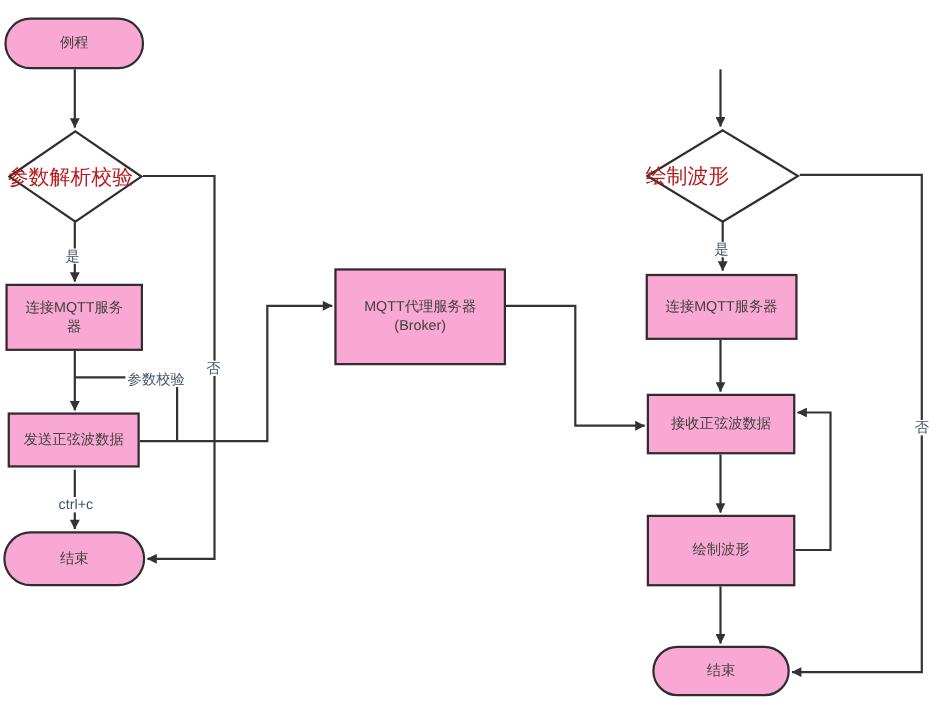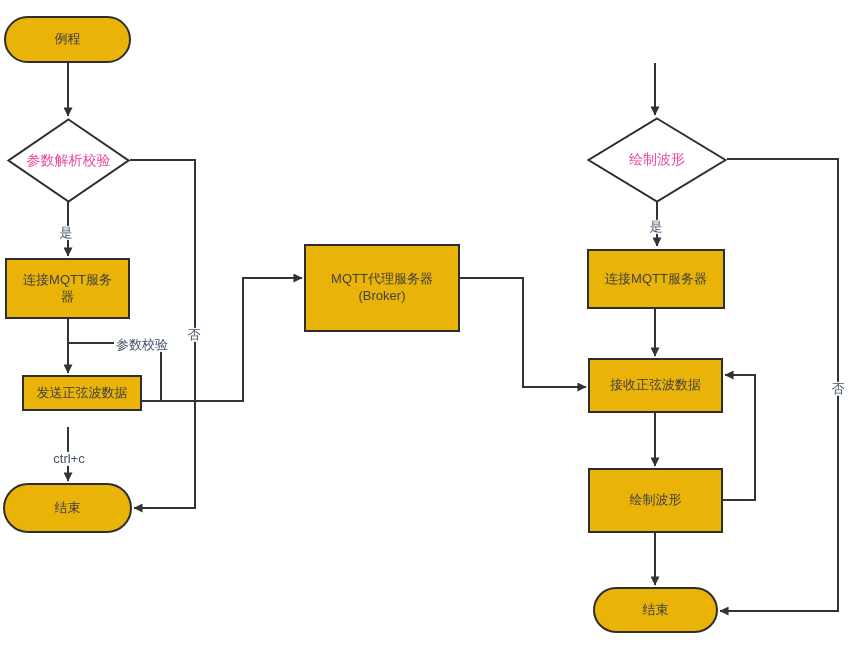--- a/index.html
+++ b/index.html
@@ -24,41 +24,41 @@
   }
   #edges polyline {
     fill: none;
     stroke: #333333;
     stroke-width: 2;
   }
   .node {
     position: absolute;
     box-sizing: border-box;
     border: 2px solid #2e2e2e;
-    background: #eab308;
+    background: #f9a8d4;
     display: flex;
     align-items: center;
     justify-content: center;
     text-align: center;
     font-size: 13px;
     color: #404040;
     line-height: 1.3;
   }
   .stadium {
     border-radius: 24px;
   }
   .diamond {
     position: absolute;
     box-sizing: border-box;
     display: flex;
     align-items: center;
-    justify-content: center;
+    justify-content: flex-start;
     text-align: center;
-    font-size: 14px;
-    color: #ec4899;
+    font-size: 19px;
+    color: #b91c1c;
   }
   .diamond svg {
     position: absolute;
     left: 0;
     top: 0;
     width: 100%;
     height: 100%;
   }
   .diamond svg polygon {
     fill: #ffffff;
@@ -121,21 +121,21 @@
     <svg viewBox="0 0 123 85" preserveAspectRatio="none">
       <polygon points="61.5,1.5 121.5,42.5 61.5,83.5 1.5,42.5"></polygon>
     </svg>
     <span class="nlabel">参数解析校验</span>
   </div>
 
   <div class="node" style="left:5px;top:258px;width:125px;height:61px">
     <span class="nlabel narrow">连接MQTT服务器</span>
   </div>
 
-  <div class="node" style="left:22px;top:375px;width:120px;height:36px">
+  <div class="node" style="left:7px;top:375px;width:120px;height:50px">
     <span class="nlabel">发送正弦波数据</span>
   </div>
 
   <div class="node stadium" style="left:3px;top:483px;width:129px;height:50px;border-radius:25px">
     <span class="nlabel">结束</span>
   </div>
 
   <div class="node" style="left:304px;top:244px;width:156px;height:88px;flex-direction:column">
     <span class="nlabel">MQTT代理服务器</span>
     <span class="nlabel">(Broker)</span>

